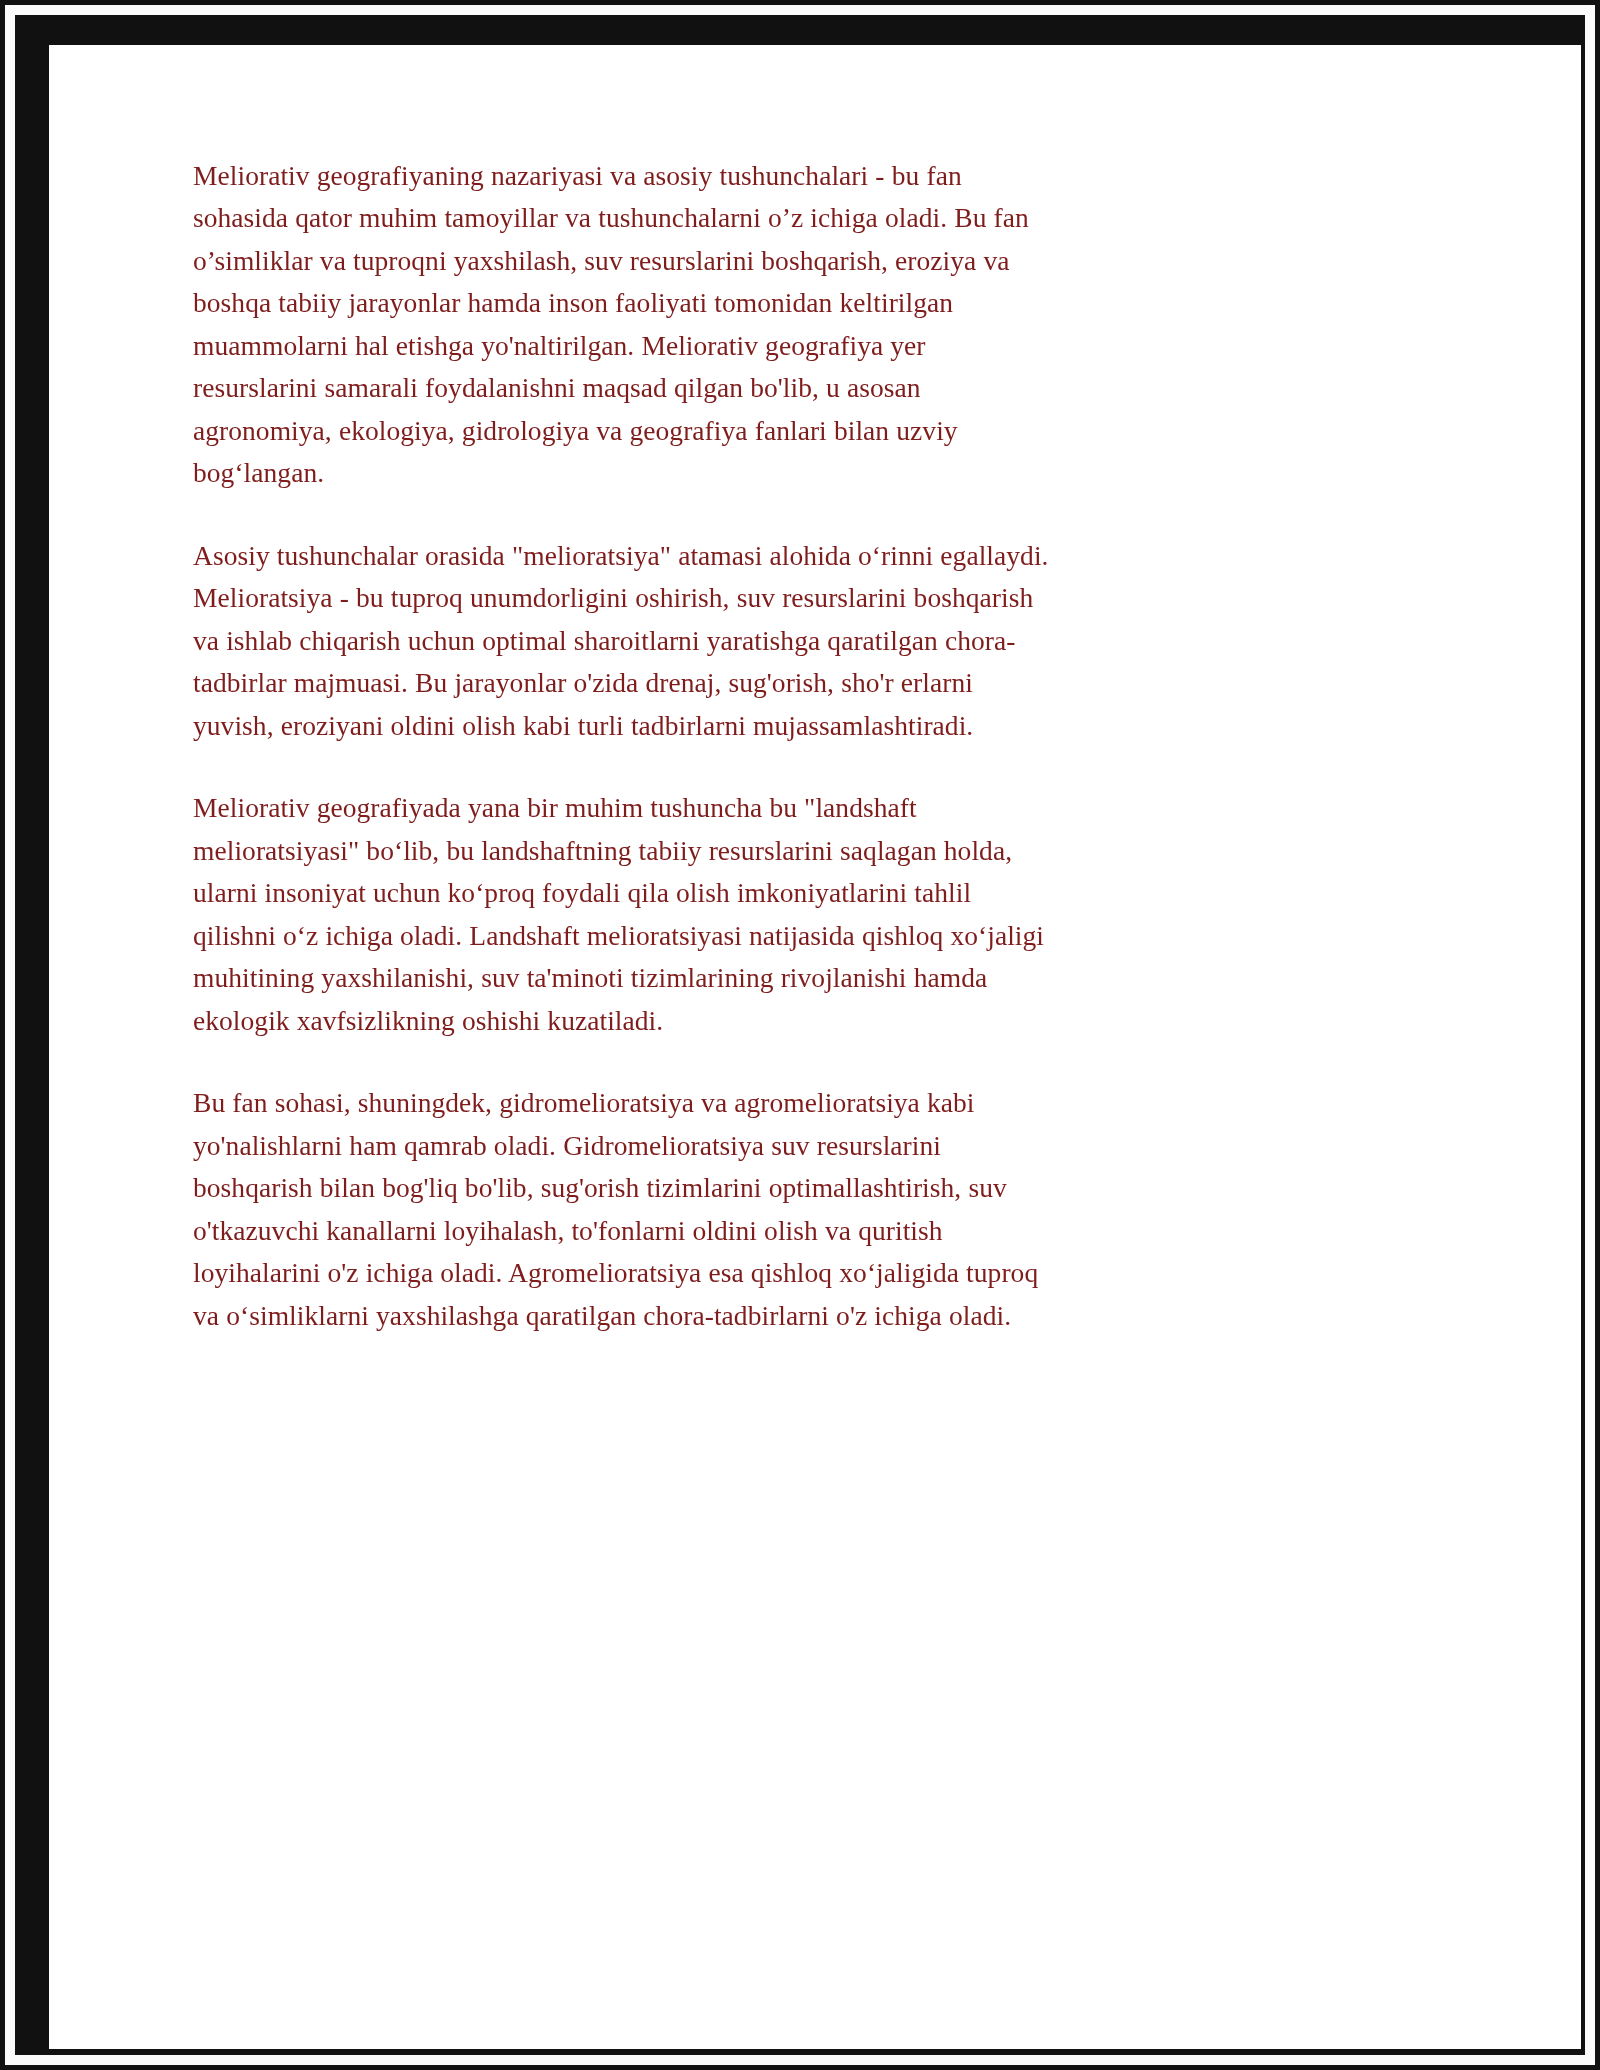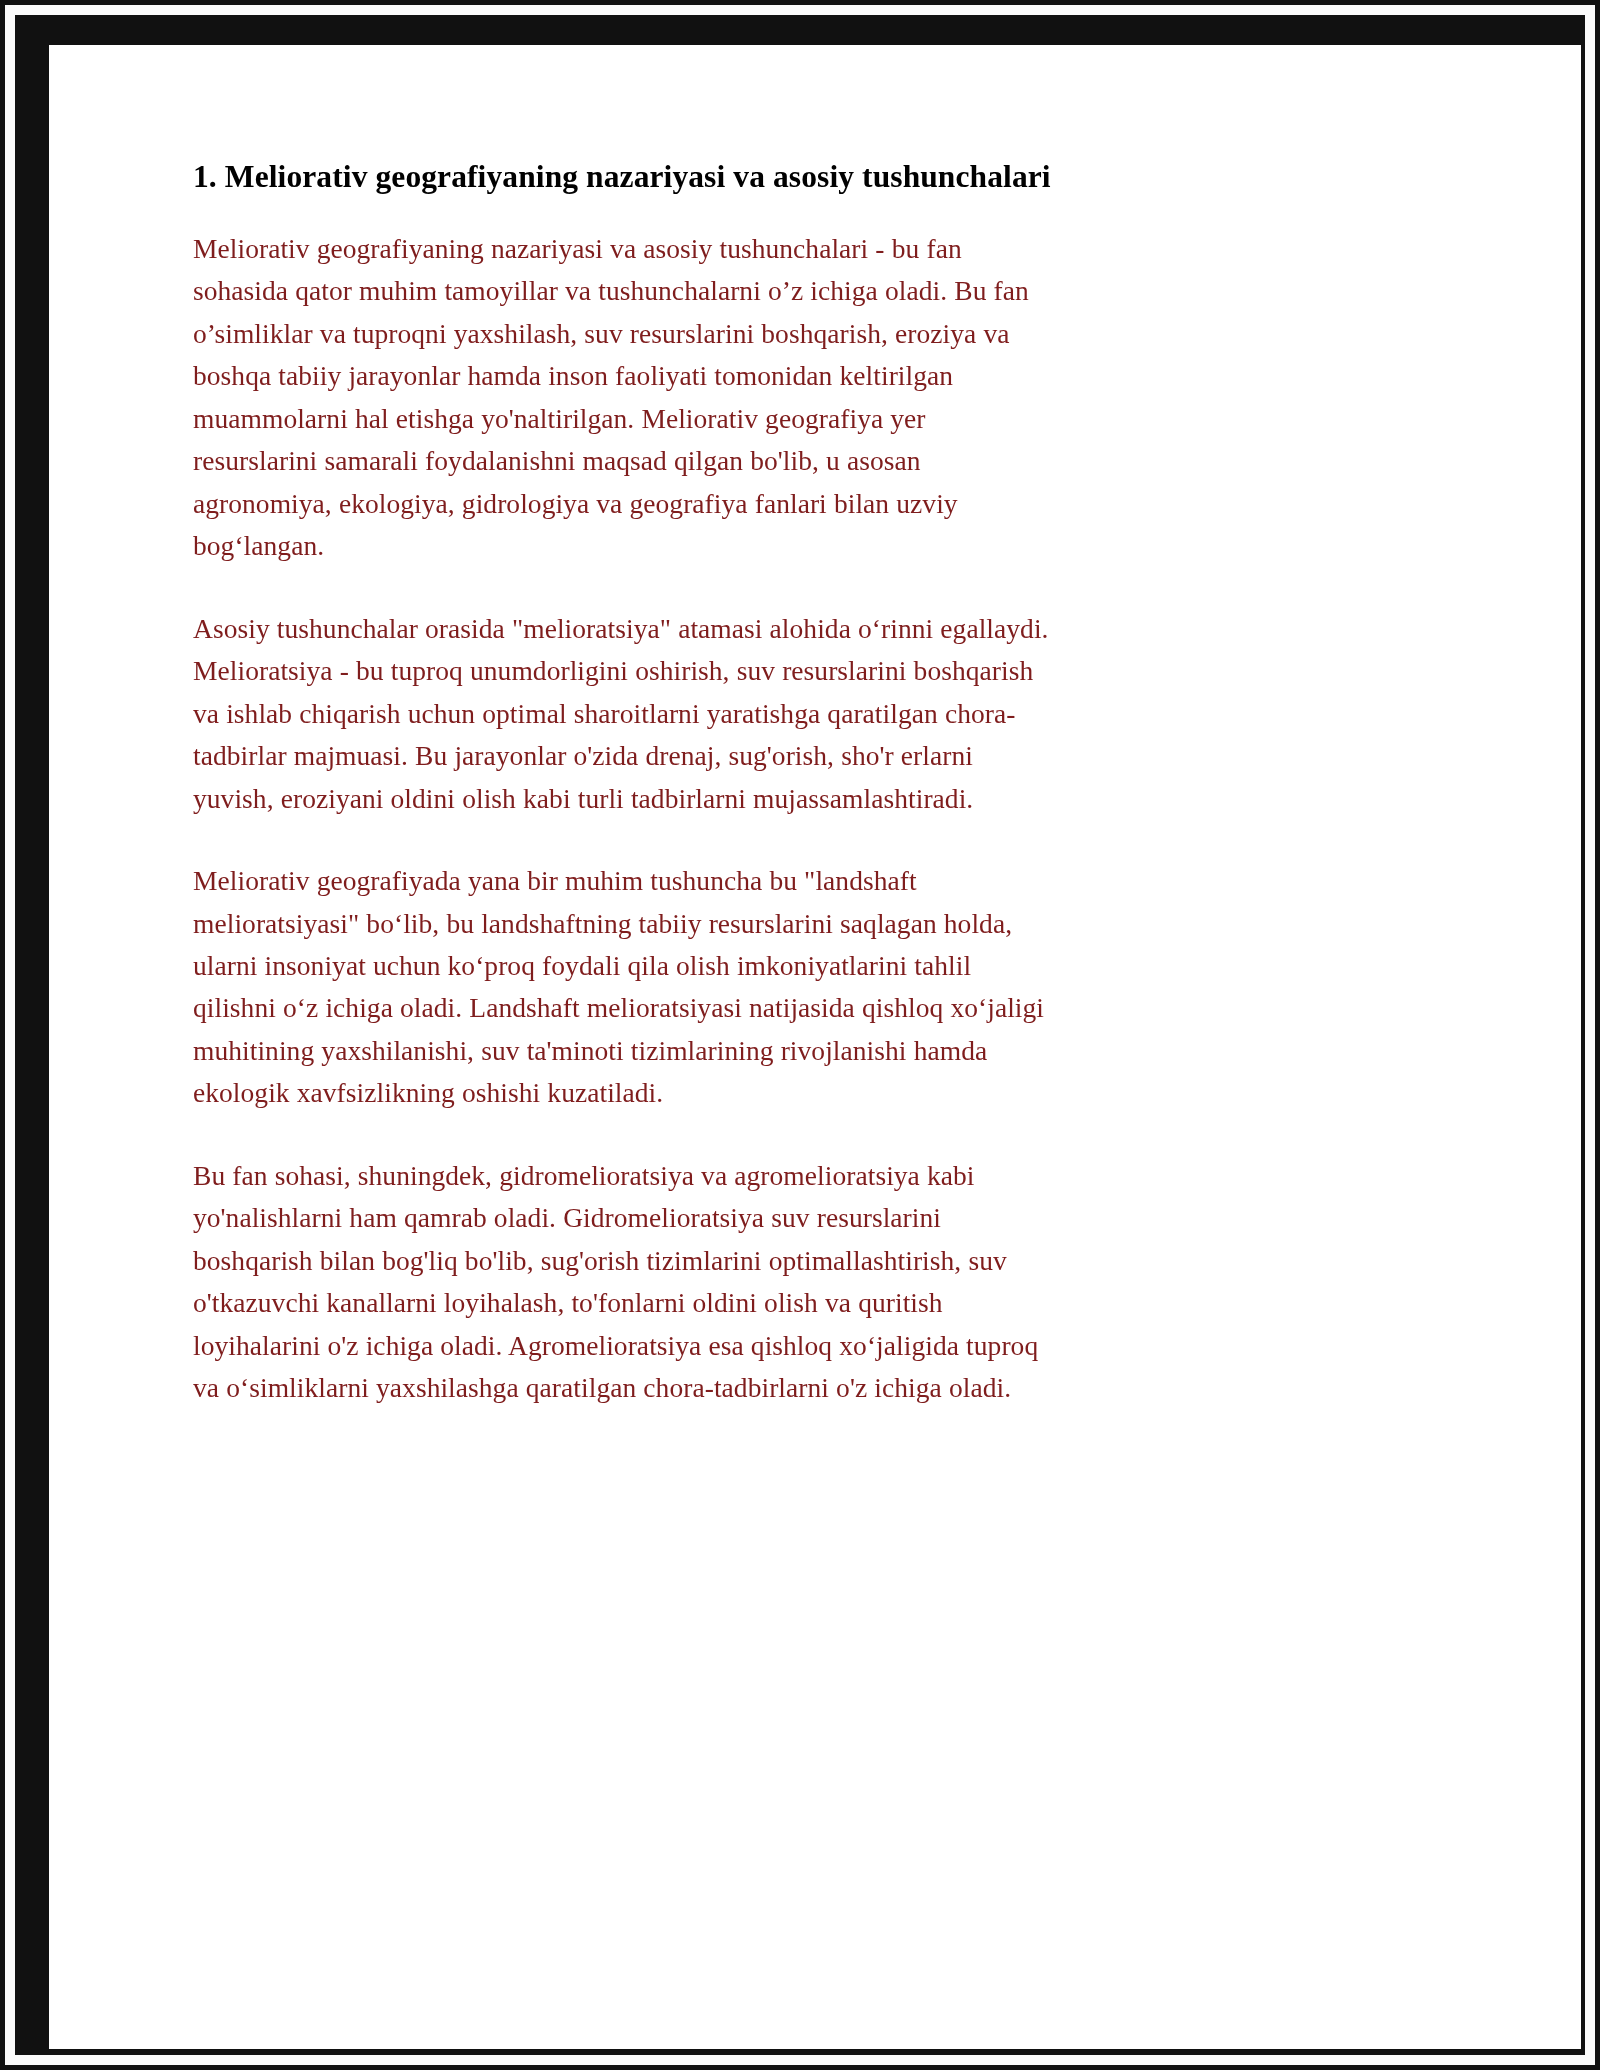--- a/index.html
+++ b/index.html
@@ -87,21 +87,20 @@
 </head>
 <body>
 
 <div class="scan-frame">
   <div class="frame-gap">
     <div class="frame-inner">
 
       <div class="page">
         <div class="page-content">
 
-          <h1 class="doc-heading">1. Meliorativ geografiyaning nazariyasi va asosiy tushunchalari</h1>
 
           <p class="doc-paragraph">Meliorativ geografiyaning nazariyasi va asosiy tushunchalari - bu fan sohasida qator muhim tamoyillar va tushunchalarni o’z ichiga oladi. Bu fan o’simliklar va tuproqni yaxshilash, suv resurslarini boshqarish, eroziya va boshqa tabiiy jarayonlar hamda inson faoliyati tomonidan keltirilgan muammolarni hal etishga yo'naltirilgan. Meliorativ geografiya yer resurslarini samarali foydalanishni maqsad qilgan bo'lib, u asosan agronomiya, ekologiya, gidrologiya va geografiya fanlari bilan uzviy bog‘langan.</p>
 
           <p class="doc-paragraph">Asosiy tushunchalar orasida "melioratsiya" atamasi alohida o‘rinni egallaydi. Melioratsiya - bu tuproq unumdorligini oshirish, suv resurslarini boshqarish va ishlab chiqarish uchun optimal sharoitlarni yaratishga qaratilgan chora-tadbirlar majmuasi. Bu jarayonlar o'zida drenaj, sug'orish, sho'r erlarni yuvish, eroziyani oldini olish kabi turli tadbirlarni mujassamlashtiradi.</p>
 
           <p class="doc-paragraph">Meliorativ geografiyada yana bir muhim tushuncha bu "landshaft melioratsiyasi" bo‘lib, bu landshaftning tabiiy resurslarini saqlagan holda, ularni insoniyat uchun ko‘proq foydali qila olish imkoniyatlarini tahlil qilishni o‘z ichiga oladi. Landshaft melioratsiyasi natijasida qishloq xo‘jaligi muhitining yaxshilanishi, suv ta'minoti tizimlarining rivojlanishi hamda ekologik xavfsizlikning oshishi kuzatiladi.</p>
 
           <p class="doc-paragraph">Bu fan sohasi, shuningdek, gidromelioratsiya va agromelioratsiya kabi yo'nalishlarni ham qamrab oladi. Gidromelioratsiya suv resurslarini boshqarish bilan bog'liq bo'lib, sug'orish tizimlarini optimallashtirish, suv o'tkazuvchi kanallarni loyihalash, to'fonlarni oldini olish va quritish loyihalarini o'z ichiga oladi. Agromelioratsiya esa qishloq xo‘jaligida tuproq va o‘simliklarni yaxshilashga qaratilgan chora-tadbirlarni o'z ichiga oladi.</p>
 
 

